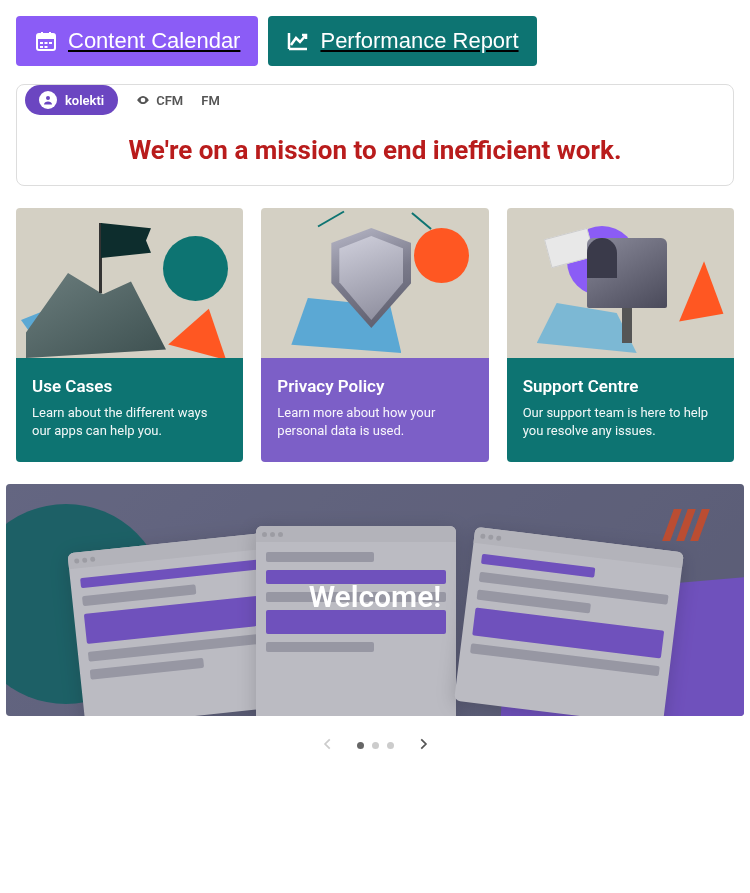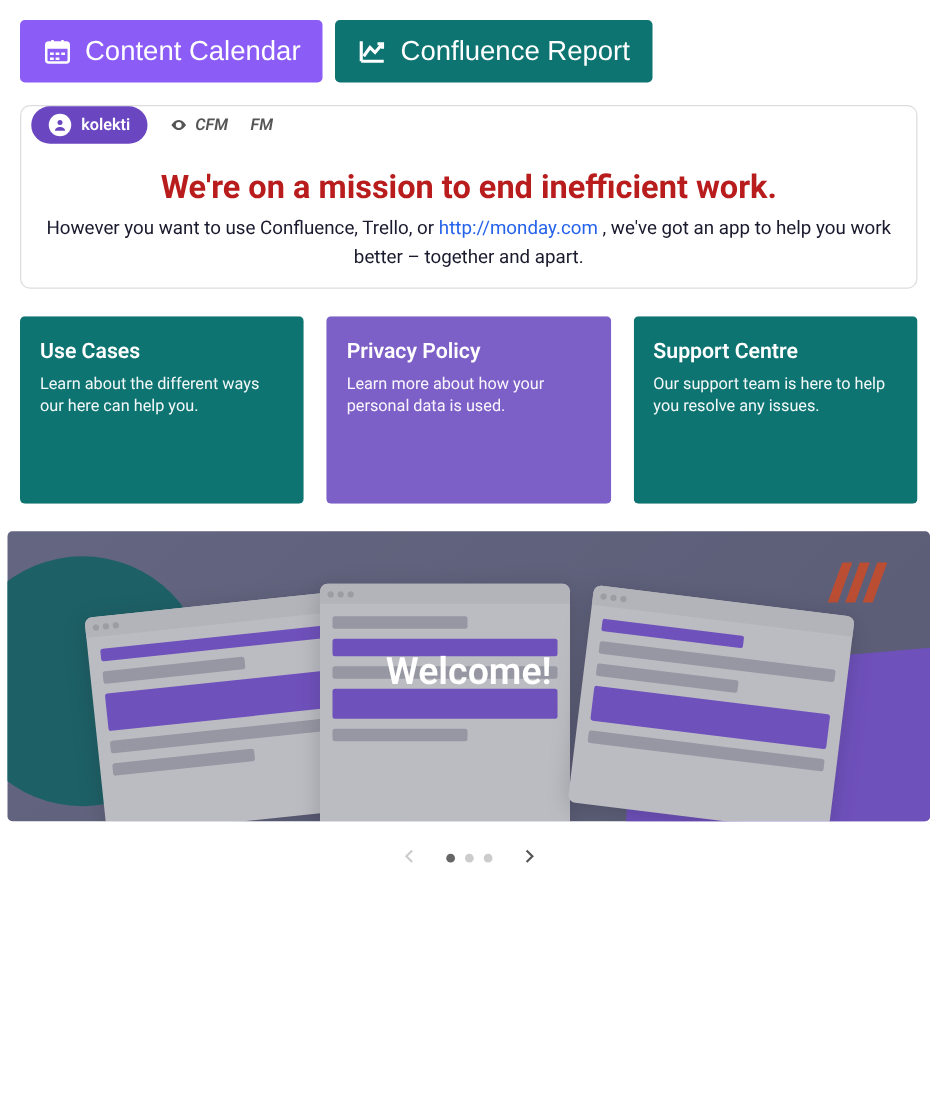--- a/index.html
+++ b/index.html
@@ -1,37 +1,37 @@
 <!DOCTYPE html>
 <html><head>
 <meta charset="utf-8">
 <style>
 * { box-sizing: border-box; margin: 0; padding: 0; }
 body { font-family: -apple-system, BlinkMacSystemFont, 'Segoe UI', Roboto, sans-serif; background: #fff; width: 750px; padding: 16px; }
 
-.top-buttons { display: flex; gap: 10px; margin-bottom: 18px; }
+.top-buttons { display: flex; gap: 10px; margin-bottom: 18px; text-decoration: underline; }
 .top-btn { display: flex; align-items: center; gap: 10px; padding: 12px 18px; border-radius: 4px; color: #fff; font-size: 22px; font-weight: 500; cursor: pointer; border: none; }
 .btn-purple { background: #8b5cf6; }
 .btn-orange { background: #ff5722; }
 .btn-teal { background: #0d7472; }
 .icon-wrap { display: inline-flex; }
 
 .mission-box { border: 1px solid #ddd; border-radius: 8px; padding: 0; margin-bottom: 22px; }
 .mission-tabs { display: flex; align-items: center; gap: 18px; padding: 0 0 10px 8px; }
 .pill { background: #6b46c1; color: #fff; border-radius: 18px; padding: 6px 14px; display: inline-flex; align-items: center; gap: 8px; font-size: 13px; font-weight: 600; }
 .pill-icon { width: 18px; height: 18px; background: #fff; color: #6b46c1; border-radius: 50%; display: inline-flex; align-items: center; justify-content: center; }
-.tab-item { display: inline-flex; align-items: center; gap: 6px; color: #555; font-size: 13px; font-weight: 600; font-style: italic; }
+.tab-item { display: inline-flex; align-items: center; gap: 6px; color: #555; font-size: 13px; font-weight: 600; }
 .eye-icon { width: 14px; height: 14px; }
 .mission-body { text-align: center; padding: 10px 20px 14px; }
 .mission-title { font-size: 26px; font-weight: 700; color: #b91c1c; margin-bottom: 6px; }
 .mission-text { font-size: 15px; color: #1a1a2e; line-height: 1.5; }
 .mission-text a { color: #2563eb; text-decoration: none; }
 
 .cards { display: flex; gap: 18px; margin-bottom: 22px; }
-.card { flex: 1; border-radius: 4px; overflow: hidden; display: flex; flex-direction: row; }
+.card { flex: 1; border-radius: 4px; overflow: hidden; display: flex; flex-direction: column; }
 .card-img { height: 150px; background: #d4d0c4; position: relative; overflow: hidden; }
 .card-body { padding: 18px 16px 22px; color: #fff; flex: 1; }
 .card-title { font-size: 17px; font-weight: 600; margin-bottom: 8px; }
 .card-desc { font-size: 13px; line-height: 1.4; opacity: 0.95; }
 .card-teal { background: #0d7472; }
 .card-purple { background: #7c5fc7; }
 
 .hero { position: relative; height: 232px; border-radius: 4px; overflow: hidden; background: linear-gradient(135deg, #7a7d9c 0%, #6b6e8a 100%); display: flex; align-items: center; justify-content: center; margin: 0 -10px; }
 .hero-overlay { position: absolute; inset: 0; background: rgba(60,60,80,0.35); }
 .hero-content { position: relative; text-align: center; color: #fff; z-index: 2; }
@@ -107,21 +107,21 @@
   </button>
   <button class="top-btn btn-teal">
     <span class="icon-wrap">
       <svg width="24" height="24" viewBox="0 0 24 24" fill="none" stroke="#fff" stroke-width="2.5">
           <polyline points="3,20 3,4"></polyline>
           <polyline points="3,20 21,20"></polyline>
           <polyline points="5,16 10,9 14,13 20,6"></polyline>
           <polyline points="16,6 20,6 20,10"></polyline>
         </svg>
     </span>
-    <span>Confluence Report</span>
+    <span>Performance Report</span>
   </button>
 </div>
 
 <div class="mission-box">
   <div class="mission-tabs">
     <span class="pill">
       <span class="pill-icon">
         <svg width="12" height="12" viewBox="0 0 24 24" fill="#6b46c1">
             <circle cx="12" cy="8" r="4"></circle>
             <path d="M4 21c0-4 4-6 8-6s8 2 8 6"></path>
@@ -137,39 +137,36 @@
           </svg>
       </span>
       <span>CFM</span>
     </span>
     <span class="tab-item">
       <span>FM</span>
     </span>
   </div>
   <div class="mission-body">
     <h2 class="mission-title">We're on a mission to end inefficient work.</h2>
-    <p class="mission-text">
-      <span>However you want to use Confluence, Trello, or </span><a href="#">http://monday.com</a><span> , we've got an app to help you work better – together and apart.</span>
-    </p>
   </div>
 </div>
 
 <div class="cards">
   <div class="card">
     <div class="card-img">
       <div class="shape c1-circ"></div>
         <div class="shape c1-blu"></div>
         <div class="shape c1-mtn"></div>
         <div class="shape c1-pole"></div>
         <div class="shape c1-flag"></div>
         <div class="shape c1-tri"></div>
     </div>
     <div class="card-body card-teal">
       <div class="card-title">Use Cases</div>
-      <div class="card-desc">Learn about the different ways our here can help you.</div>
+      <div class="card-desc">Learn about the different ways our apps can help you.</div>
     </div>
   </div>
   <div class="card">
     <div class="card-img">
       <div class="shape c3-sun"></div>
         <div class="shape c3-blu"></div>
         <div class="shape c3-line1"></div>
         <div class="shape c3-line2"></div>
         <div class="shape c3-shield"></div>
     </div>

